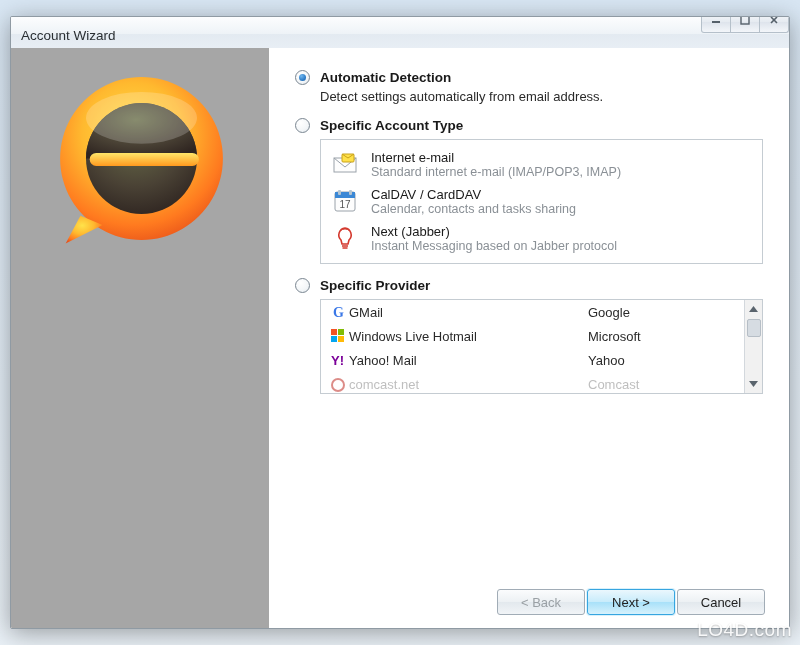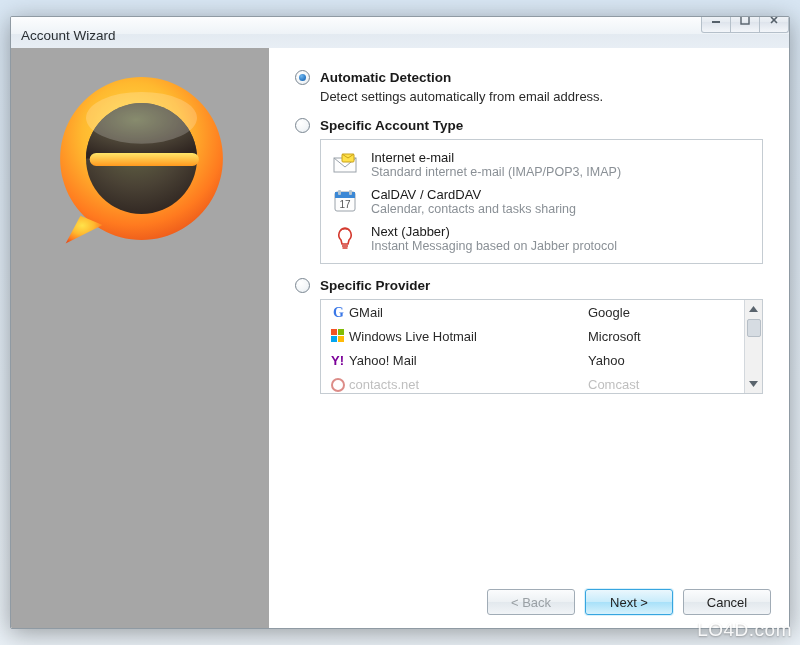--- a/index.html
+++ b/index.html
@@ -204,22 +204,22 @@
     margin: 1px 0;
   }
   .scroll-track { flex: 1; }
   .button-bar {
     position: absolute;
     left: 0; right: 0; bottom: 0;
     height: 52px;
     display: flex;
     justify-content: flex-end;
     align-items: center;
-    gap: 10px;
-    padding: 0 18px;
+    gap: 2px;
+    padding: 0 24px;
   }
   .btn {
     min-width: 88px;
     height: 26px;
     border: 1px solid #a1acb6;
     background: linear-gradient(to bottom, #fbfcfd 0%, #edf1f4 48%, #e2e8ed 49%, #f1f4f7 100%);
     border-radius: 3px;
     font-family: inherit;
     font-size: 13px;
     padding: 0 14px;
@@ -413,21 +413,21 @@
                 <div class="provider-name">Yahoo! Mail</div>
                 <div class="provider-company">Yahoo</div>
               </div>
 
               <div class="provider-row provider-cut">
                 <div class="provider-icon">
                   <svg width="16" height="16">
                       <circle cx="8" cy="8" r="6" fill="none" stroke="#c03028" stroke-width="2"></circle>
                     </svg>
                 </div>
-                <div class="provider-name">contacts.net</div>
+                <div class="provider-name">comcast.net</div>
                 <div class="provider-company">Comcast</div>
               </div>
 
             </div>
             <div class="scrollbar">
               <div class="scroll-arrow">
                 <svg width="9" height="6">
                     <path d="M0,6 L4.5,0 L9,6 Z" fill="#5a646d"></path>
                   </svg>
               </div>

